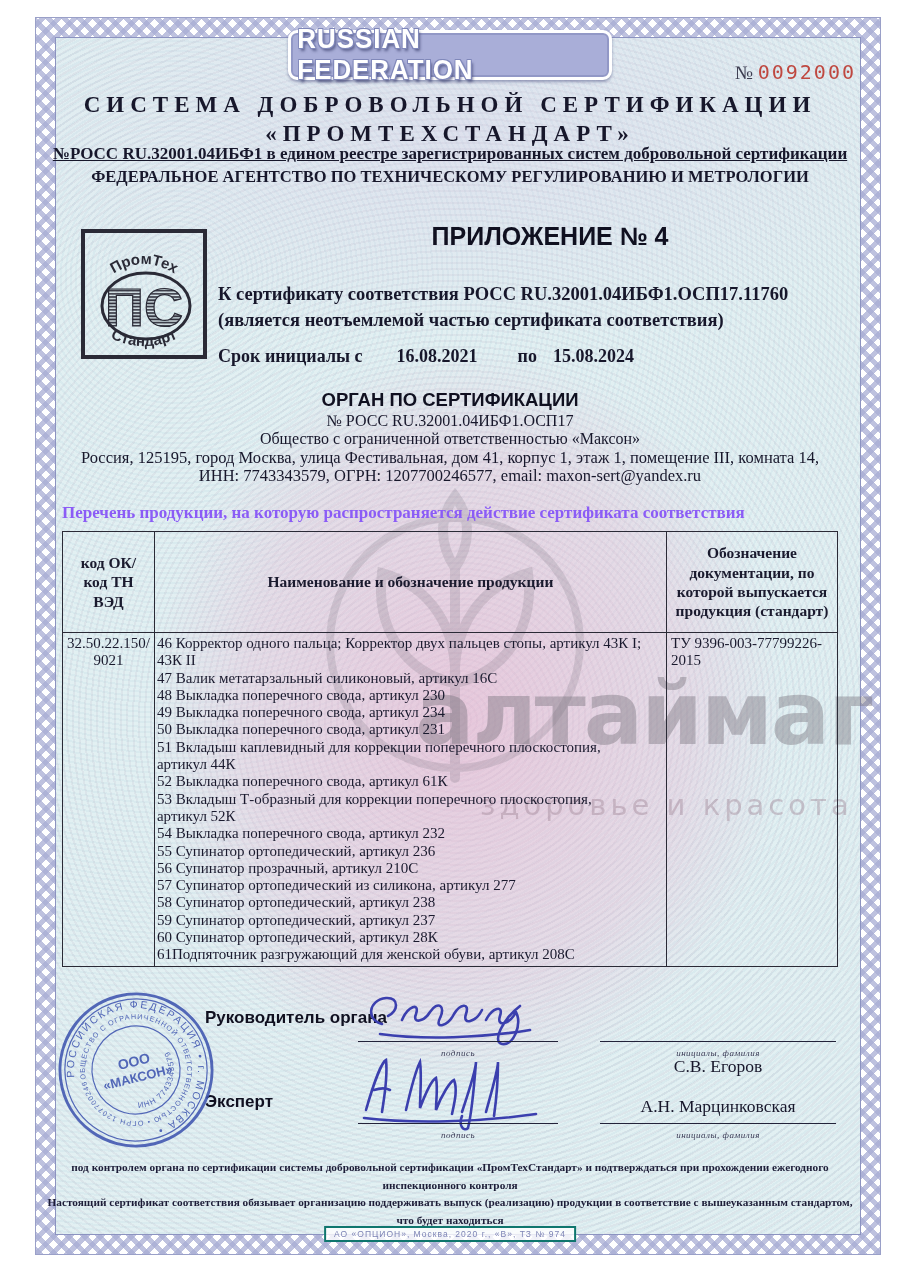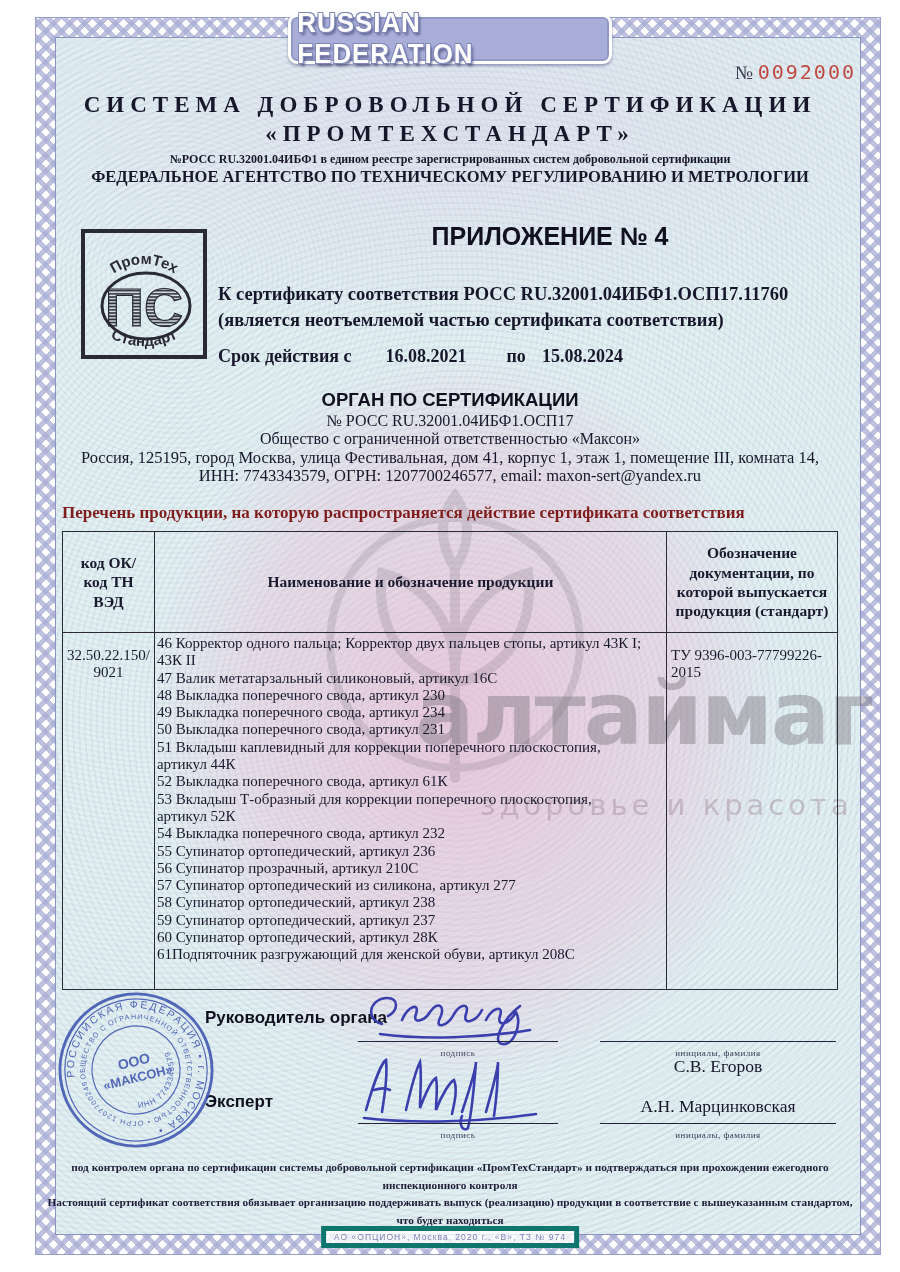--- a/index.html
+++ b/index.html
@@ -12,57 +12,57 @@
       repeating-linear-gradient(45deg, rgba(168,173,212,.75) 0 5px, rgba(255,255,255,0) 5px 11px),
       repeating-linear-gradient(-45deg, rgba(168,173,212,.75) 0 5px, rgba(255,255,255,0) 5px 11px);}
   .inner{position:absolute;left:19px;top:19px;right:19px;bottom:19px;border:1px solid #8c93c0;
     background-color:#dcedf0;
     background-image:
       radial-gradient(ellipse 430px 500px at 51% 57%, rgba(234,176,206,.62), rgba(234,176,206,.30) 52%, rgba(234,176,206,0) 74%),
       radial-gradient(ellipse 700px 300px at 50% 8%, rgba(214,198,228,.35), rgba(214,198,228,0) 70%),
       repeating-radial-gradient(circle at 50% 57%, rgba(186,150,175,.10) 0 2px, rgba(255,255,255,.10) 2px 6px),
       repeating-radial-gradient(circle at 15% 20%, rgba(150,190,205,.10) 0 2px, rgba(255,255,255,.08) 2px 5px);}
   
-  .banner{position:absolute;left:288px;top:14px;width:318px;height:44px;background:#a9aed8;
+  .banner{position:absolute;left:288px;top:30px;width:318px;height:44px;background:#a9aed8;
     border:3px solid #ffffff;border-radius:9px;display:flex;align-items:center;justify-content:flex-start;
     box-shadow:0 2px 3px rgba(90,95,140,.55), inset 0 0 0 2px #9298c6;}
   .banner span{font-family:"Liberation Sans",sans-serif;font-weight:bold;font-size:27px;color:#ffffff;
     letter-spacing:1px;transform:scaleX(.96);
     text-shadow:1px 1px 0 #8088ba,-1px -1px 0 #8088ba,1px -1px 0 #8088ba,-1px 1px 0 #8088ba,2px 3px 3px rgba(70,75,120,.8);}
   
   .serial{position:absolute;right:44px;top:60px;font-size:19px;}
   .serial .pfx{color:#3c3c50;}
   .serial .num{font-family:"DejaVu Sans Mono",monospace;font-size:20px;color:#bf4840;letter-spacing:2px;}
   
   .t-center{position:absolute;left:50px;width:800px;text-align:center;}
   .title1{top:92px;font-size:23px;font-weight:bold;letter-spacing:6px;}
   .title2{top:121px;font-size:23px;font-weight:bold;letter-spacing:6px;}
-  .registry{top:152px;font-size:12px;font-weight:bold;}
+  .registry{top:144px;font-size:17px;font-weight:bold;text-decoration:underline;}
   .agency{top:167px;font-size:16.5px;font-weight:bold;}
   
   .annex-title{position:absolute;left:230px;top:222px;width:640px;text-align:center;
     font-family:"Liberation Sans",sans-serif;font-weight:bold;font-size:25px;color:#101020;}
   .cert-line1{position:absolute;left:218px;top:284px;font-size:18.5px;font-weight:600;}
   .cert-line2{position:absolute;left:218px;top:310px;font-size:18.5px;font-weight:600;}
   .validity{position:absolute;left:218px;top:346px;font-size:18px;font-weight:600;}
   .validity .date{font-weight:bold;margin:0 0 0 34px;}
   .validity .to{margin-left:40px;}
   .validity .date2{font-weight:bold;margin-left:16px;}
   
   .organ-title{top:389px;font-family:"Liberation Sans",sans-serif;font-weight:bold;font-size:18.5px;color:#101020;}
   .organ-no{top:412px;font-size:16px;}
   .organ-name{top:430px;font-size:16px;}
   .organ-addr{top:448px;font-size:16.5px;}
   .organ-req{top:466px;font-size:16.5px;}
   
-  .list-title{position:absolute;left:62px;top:503px;font-size:17px;font-weight:bold;color:#7f1d1d;}
+  .list-title{position:absolute;left:62px;top:503px;font-size:17px;font-weight:bold;color:#8b5cf6;}
   
   .ptable{position:absolute;left:62px;top:531px;width:776px;border-collapse:collapse;
     font-size:15px;color:#1a1a2e;}
-  .ptable th,.ptable td{border:1.6px solid #2a2a36;vertical-align:top;padding:14px 4px;}
+  .ptable th,.ptable td{border:1.6px solid #2a2a36;vertical-align:top;padding:2px 4px;}
   .ptable th{font-weight:bold;font-size:15.5px;text-align:center;vertical-align:middle;
     line-height:1.25;height:96px;padding:2px 8px;}
   .col-code{width:72px;}.col-name{width:508px;}.col-doc{width:180px;}
   .cell-code{text-align:center;line-height:17.3px;}
   .cell-items{padding:2px 0 2px 2px !important;}
   .cell-items .item{white-space:nowrap;line-height:17.3px;overflow:visible;}
   .cell-doc{line-height:17.3px;height:328px;margin-left:36px;}
   
   .wm-emblem{position:absolute;left:320px;top:478px;width:270px;height:330px;opacity:.16;pointer-events:none;}
   .wm-brand{position:absolute;left:415px;top:662px;font-family:"DejaVu Sans",sans-serif;font-weight:bold;
@@ -71,33 +71,33 @@
     font-size:29px;letter-spacing:4px;color:rgba(158,132,148,.42);pointer-events:none;white-space:nowrap;}
   
   .sig-label{position:absolute;left:205px;font-family:"Liberation Sans",sans-serif;font-weight:bold;
     font-size:17px;color:#101020;}
   .sl1{top:1008px;}.sl2{top:1092px;}
   .sig-line{position:absolute;border-top:1.2px solid #23233a;text-align:center;}
   .u1{left:358px;top:1041px;width:200px;}
   .u2{left:600px;top:1041px;width:236px;}
   .u3{left:358px;top:1123px;width:200px;}
   .u4{left:600px;top:1123px;width:236px;}
-  .sig-line small{font-size:9px;color:#3a3a55;letter-spacing:.5px;}
+  .sig-line small{font-size:9px;color:#3a3a55;letter-spacing:.5px;font-style:italic;}
   .sig-name{position:absolute;width:236px;left:600px;text-align:center;font-size:17.5px;}
   .n1{top:1056px;}.n2{top:1096px;}
   .autograph{position:absolute;pointer-events:none;}
   .a1{left:352px;top:990px;}
   .a2{left:350px;top:1052px;}
   
   .stamp{position:absolute;left:52px;top:986px;width:168px;height:168px;transform:rotate(-14deg);opacity:.88;}
   
   .fineprint{position:absolute;left:45px;top:1159px;width:810px;text-align:center;
     font-size:11.3px;font-weight:bold;color:#1d1d38;line-height:1.55;}
   .plate{position:absolute;left:50%;transform:translateX(-50%);top:1226px;
-    border:5px solid #0f766e;background:rgba(255,255,255,.8);padding:1px 8px;
+    border:2px solid #0f766e;background:rgba(255,255,255,.8);padding:1px 8px;
     font-family:"Liberation Sans",sans-serif;font-size:8.5px;color:#7d84b5;letter-spacing:1px;white-space:nowrap;}
   
   .logo{position:absolute;left:80px;top:228px;width:128px;height:132px;}
 </style>
 </head>
 <body>
 
 <div class="page">
 
   <div class="frame">
@@ -148,21 +148,21 @@
     <text x="64" y="98" text-anchor="middle" font-family="Liberation Sans, sans-serif" font-size="54" font-weight="bold" fill="url(#hatch)" stroke="#2a2a36" stroke-width="1.2">ПС</text>
     <text font-family="Liberation Sans, sans-serif" font-size="15" font-weight="bold" fill="#2a2a36">
       <textPath href="#arcBot" startOffset="50%" text-anchor="middle">Стандарт</textPath>
     </text>
   </svg>
 
   <div class="annex-title">ПРИЛОЖЕНИЕ № 4</div>
   <div class="cert-line1">К сертификату соответствия РОСС RU.32001.04ИБФ1.ОСП17.11760</div>
   <div class="cert-line2">(является неотъемлемой частью сертификата соответствия)</div>
   <div class="validity">
-    <span>Срок действия с</span><span class="date">16.08.2021</span><span class="to">по</span><span class="date2">15.08.2024</span>
+    <span>Срок инициалы с</span><span class="date">16.08.2021</span><span class="to">по</span><span class="date2">15.08.2024</span>
   </div>
 
   <div class="t-center organ-title">ОРГАН ПО СЕРТИФИКАЦИИ</div>
   <div class="t-center organ-no">№ РОСС RU.32001.04ИБФ1.ОСП17</div>
   <div class="t-center organ-name">Общество с ограниченной ответственностью «Максон»</div>
   <div class="t-center organ-addr">Россия, 125195, город Москва, улица Фестивальная, дом 41, корпус 1, этаж 1, помещение III, комната 14,</div>
   <div class="t-center organ-req">ИНН: 7743343579, ОГРН: 1207700246577, email: maxon-sert@yandex.ru</div>
 
   <div class="list-title">Перечень продукции, на которую распространяется действие сертификата соответствия</div>
 

